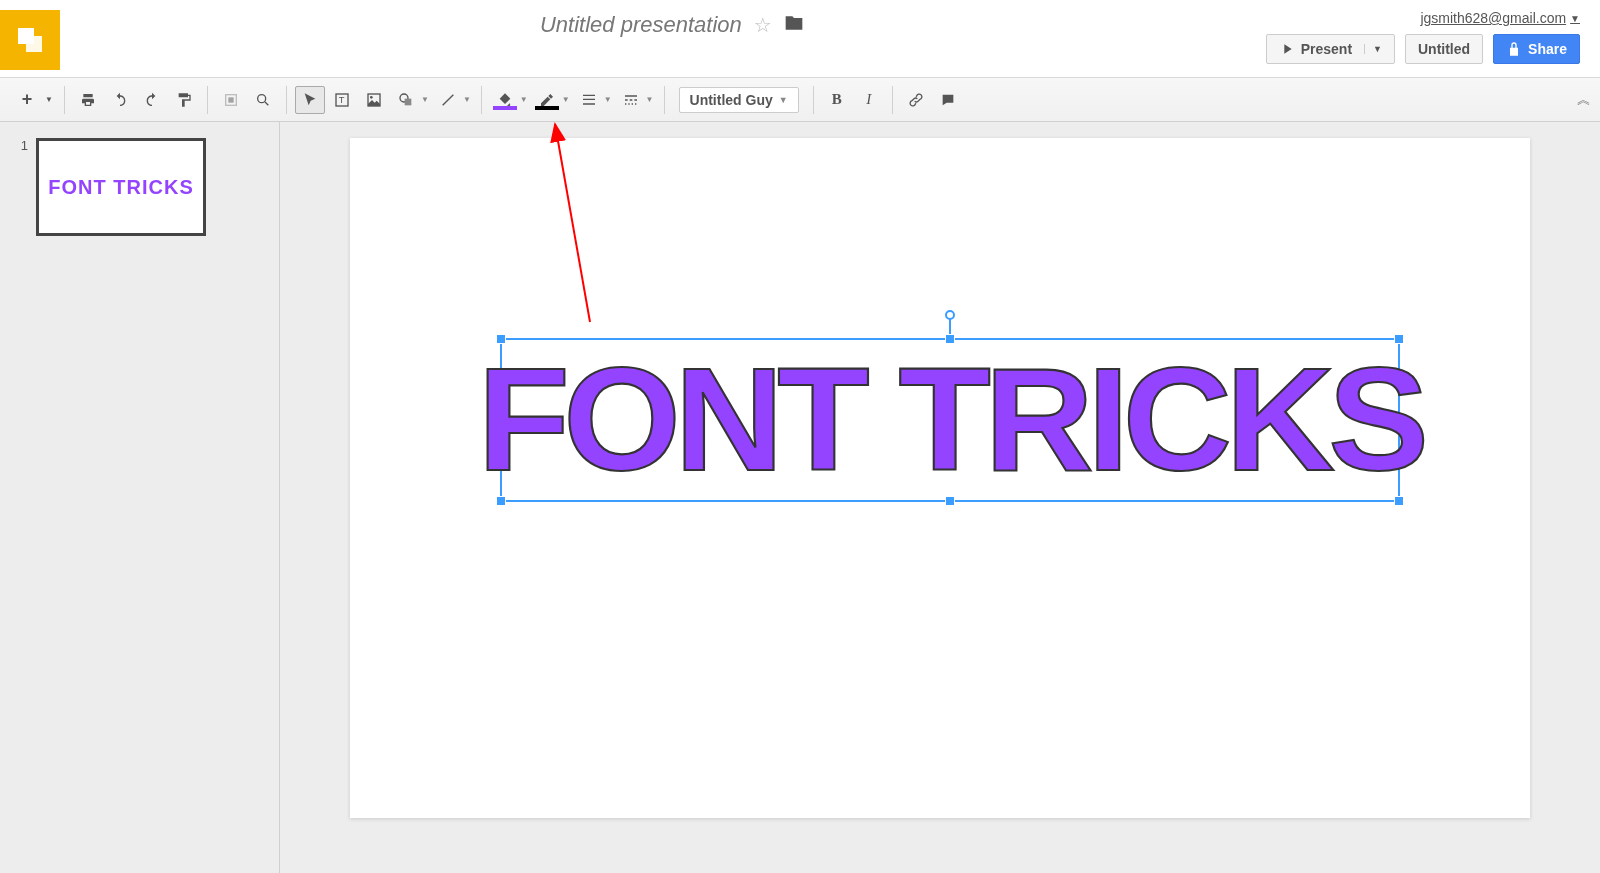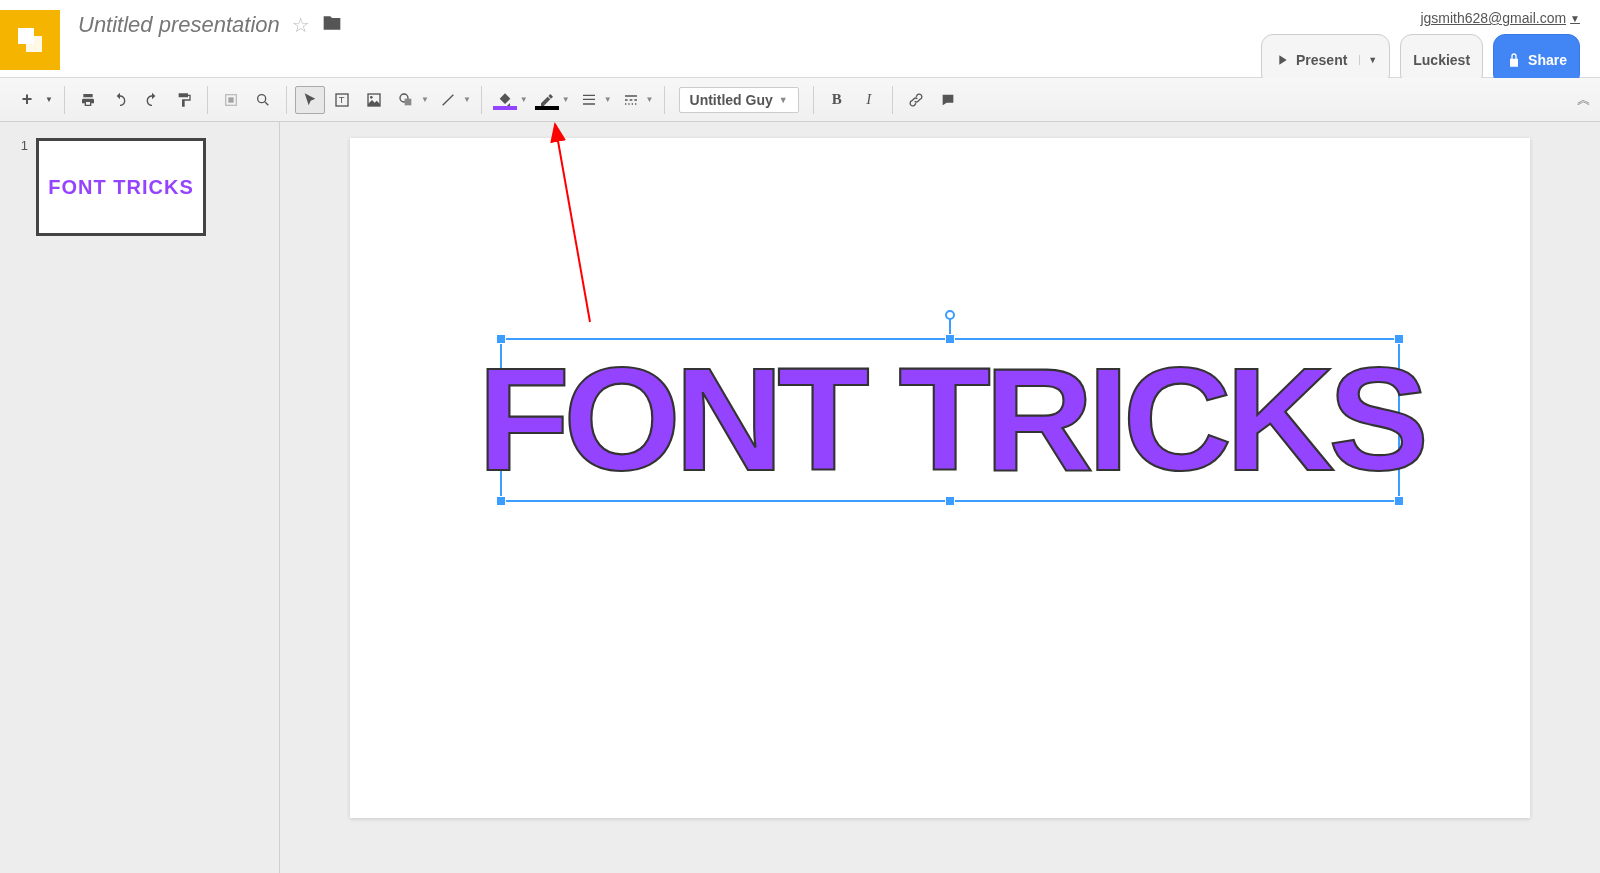--- a/index.html
+++ b/index.html
@@ -3,31 +3,31 @@
 <meta charset="utf-8">
 <style>
 * { margin: 0; padding: 0; box-sizing: border-box; font-family: Arial, Helvetica, sans-serif; }
 body { width: 1600px; height: 873px; background: #fff; overflow: hidden; position: relative; }
 
 
 .header { display: flex; align-items: flex-start; padding: 10px 20px 0 0; height: 78px; border-bottom: 1px solid #d9d9d9; }
 .logo-box { width: 60px; height: 60px; background: #f5b400; display: flex; align-items: center; justify-content: center; margin-right: 18px; }
 .logo-box svg { fill: #fff; }
 .titlebar { flex: 1; }
-.title-row { display: flex; align-items: center; gap: 12px; margin-top: 2px;}
+.title-row { display: flex; align-items: center; gap: 12px; margin-top: 2px; justify-content: center;}
 .doc-title { font-size: 22px; color: #777; font-style: italic; }
 .star-icon { color: #bbb; font-size: 20px; }
 .folder-icon { color: #888; }
 .menus { display: flex; gap: 20px; font-size: 15px; color: #333; align-items: center; }
 .menus span { cursor: pointer; }
 .status-text { color: #888; margin-left: 20px; font-size: 15px; }
 .header-right { display: flex; flex-direction: column; align-items: flex-end; gap: 8px; }
 .user-email { font-size: 14px; color: #555; display: flex; align-items: center; gap: 4px; text-decoration: underline; }
 .action-buttons { display: flex; gap: 10px; }
-.btn { background: #f5f5f5; border: 1px solid #ccc; border-radius: 12px; padding: 17px 12px; font-size: 14px; font-weight: bold; color: #555; cursor: pointer; display: flex; align-items: center; gap: 6px; }
+.btn { background: #f5f5f5; border: 1px solid #ccc; border-radius: 2px; padding: 6px 12px; font-size: 14px; font-weight: bold; color: #555; cursor: pointer; display: flex; align-items: center; gap: 6px; }
 .btn-present { display:flex; align-items:center;}
 .btn-present .caret-split { border-left: 1px solid #ccc; padding-left: 8px; margin-left: 6px;}
 .btn-share { background: #4285f4; color: #fff; border-color: #3b78e7; }
 
 
 .toolbar { height: 44px; background: linear-gradient(#f7f7f7, #f0f0f0); border-bottom: 1px solid #d0d0d0; display: flex; align-items: center; padding: 0 12px; gap: 2px; position: relative;}
 .tool-btn { width: 30px; height: 28px; display: flex; align-items: center; justify-content: center; border: 1px solid transparent; border-radius: 2px; cursor: pointer; color: #555; }
 .tool-btn.active { border-color: #aaa; background: #e8e8e8; }
 .tool-sep { width: 1px; height: 28px; background: #d0d0d0; margin: 0 6px; }
 .tool-combo { display: flex; align-items: center; }
@@ -89,21 +89,21 @@
       <span style="font-size:10px;">▼</span>
     </div>
     <div class="action-buttons">
       <div class="btn btn-present">
         <svg class="icon" viewBox="0 0 24 24">
             <path d="M8 5v14l11-7z"></path>
           </svg>
         <span>Present</span>
         <span class="caret-split" style="font-size:9px;">▼</span>
       </div>
-      <div class="btn">Luckiest</div>
+      <div class="btn">Untitled</div>
       <div class="btn btn-share">
         <svg class="icon" style="fill:#fff" viewBox="0 0 24 24">
             <path d="M12 2a4 4 0 00-4 4v4H6v12h12V10h-2V6a4 4 0 00-4-4zm0 2a2 2 0 012 2v4h-4V6a2 2 0 012-2z"></path>
           </svg>
         <span>Share</span>
       </div>
     </div>
   </div>
 </div>
 

